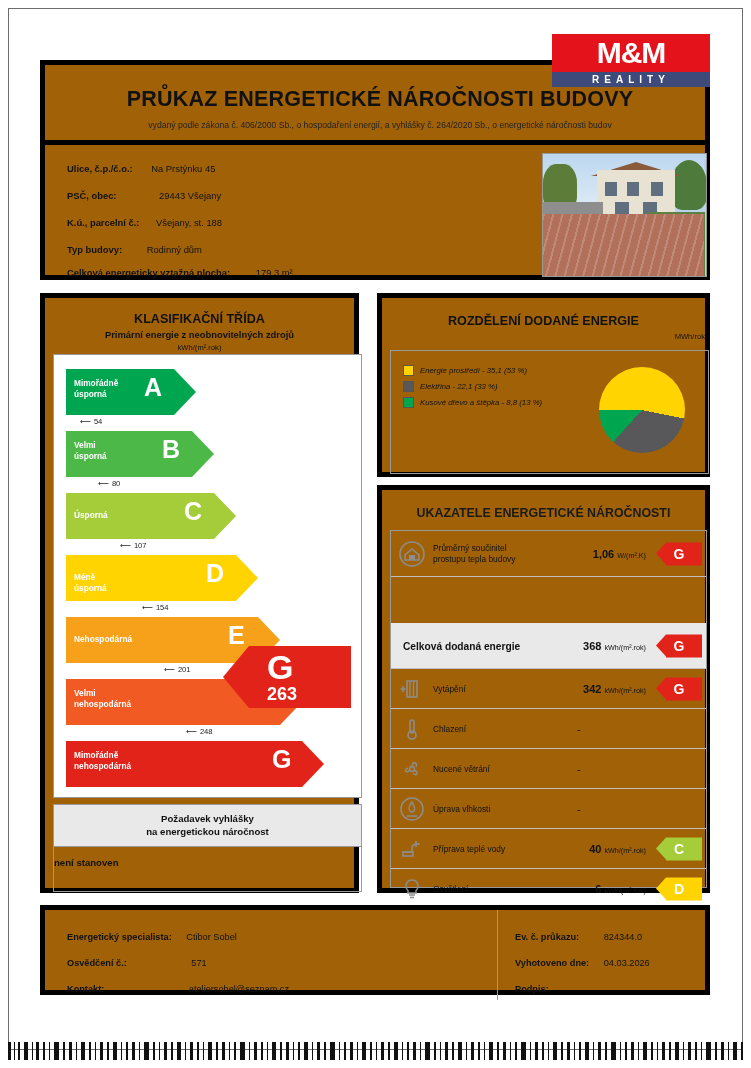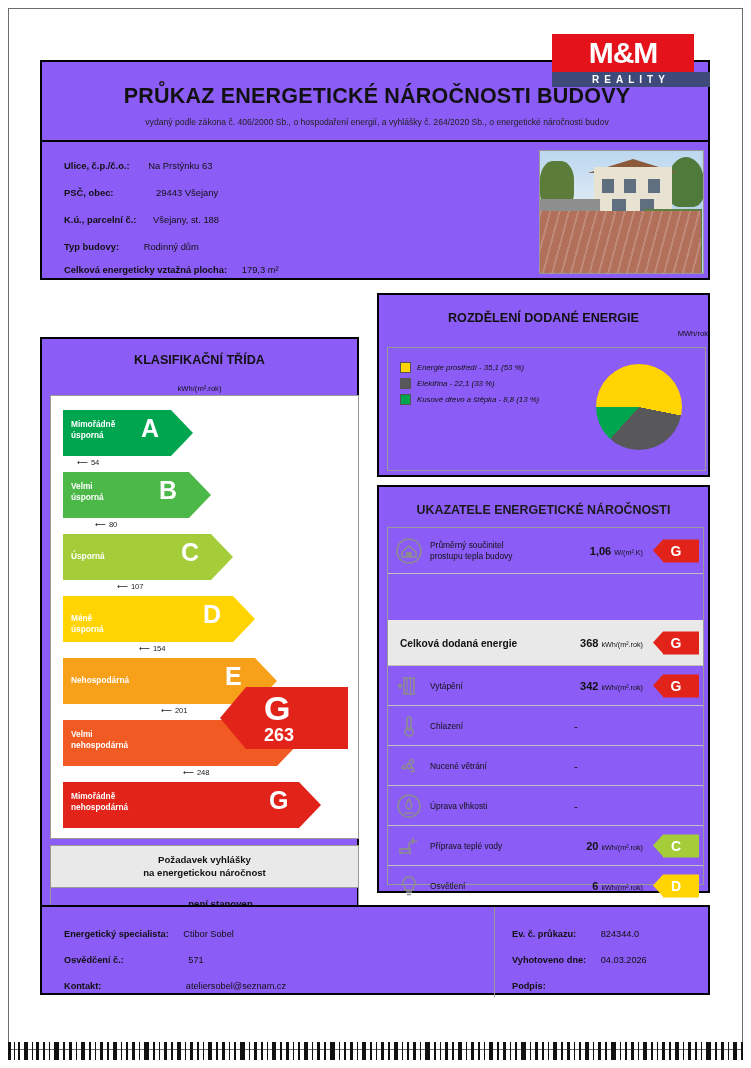--- a/index.html
+++ b/index.html
@@ -14,40 +14,40 @@
   .page{
     position:absolute; left:0; top:0; width:751px; height:1068px;
   }
   .outer-frame{
     position:absolute; left:8px; top:8px; width:735px; height:1042px;
     border:1px solid #6d6d6d;
     box-sizing:border-box;
   }
   .panel{
     position:absolute;
-    border:2px solid #000000;
+    border:5px solid #000000;
     box-sizing:border-box;
-    background:#8b5cf6;
+    background:#a16207;
   }
   
   #header-panel{left:40px;top:60px;width:670px;height:112px;}
   .doc-title{
     position:absolute;left:0;top:22px;width:670px;text-align:center;
     font-size:21.5px;font-weight:bold;letter-spacing:.2px;color:#111;
   }
   .doc-subtitle{
     position:absolute;left:0;top:55px;width:670px;text-align:center;
     font-size:8.6px;color:#222;
   }
   
   #logo{
     position:absolute;left:552px;top:34px;width:158px;height:58px;
   }
   .logo-main{
-    position:absolute;left:0;top:0;width:142px;height:38px;
+    position:absolute;left:0;top:0;width:158px;height:38px;
     background:#e3121b;color:#fff;font-weight:bold;font-size:30px;
     text-align:center;line-height:38px;letter-spacing:-1px;
   }
   .logo-sub{
     position:absolute;left:0;top:38px;width:158px;height:15px;
     background:#3d4a7a;color:#fff;font-size:10px;letter-spacing:5px;
     text-align:center;line-height:15px;font-weight:bold;
   }
   
   #address-panel{left:40px;top:140px;width:670px;height:140px;}
@@ -63,21 +63,21 @@
   .tree-r{position:absolute;left:128px;top:6px;width:36px;height:50px;background:#4e7a3c;border-radius:50% 50% 30% 30%;}
   .house{position:absolute;left:54px;top:16px;width:78px;height:48px;background:#e8e2d2;}
   .roof{position:absolute;left:48px;top:8px;width:0;height:0;border-left:45px solid transparent;border-right:45px solid transparent;border-bottom:14px solid #8a5a3b;}
   .win{position:absolute;background:#5f6f80;}
   .fence{position:absolute;left:0;top:48px;width:60px;height:18px;background:#8e8e8e;}
   .drive{position:absolute;left:0;top:60px;width:161px;height:62px;background:#b2705a;}
   .drive:after{content:"";position:absolute;left:0;top:0;width:161px;height:62px;
     background:repeating-linear-gradient(105deg, rgba(255,255,255,.18) 0 2px, rgba(0,0,0,0) 2px 9px);}
   .grass{position:absolute;left:104px;top:58px;width:58px;height:64px;background:#5d8143;}
   
-  #class-panel{left:40px;top:293px;width:319px;height:600px;margin-top:44px;}
+  #class-panel{left:40px;top:293px;width:319px;height:600px;}
   .panel-title{
     position:absolute;left:0;width:100%;text-align:center;font-weight:bold;font-size:12.6px;color:#111;
   }
   .panel-sub{position:absolute;left:0;width:100%;text-align:center;font-size:9.4px;font-weight:bold;color:#111;}
   .panel-unit{position:absolute;left:0;width:100%;text-align:center;font-size:7.6px;color:#111;}
   #scale-box{
     position:absolute;left:8px;top:56px;width:307px;height:442px;
     border:1px solid #9a9a9a;background:#fff;
   }
   .band{position:absolute;left:12px;height:46px;}
@@ -102,21 +102,21 @@
   #result-arrow .rletter{position:absolute;left:44px;top:2px;font-size:34px;font-weight:bold;color:#fff;}
   #result-arrow .rnum{position:absolute;left:44px;top:38px;font-size:18px;font-weight:bold;color:#fff;}
   #req-box{
     position:absolute;left:8px;top:506px;width:307px;height:86px;border:1px solid #9a9a9a;
   }
   #req-box .hdr{
     position:absolute;left:0;top:0;width:100%;height:42px;background:#e9e9e9;border-bottom:1px solid #9a9a9a;
     box-sizing:border-box;
   }
   #req-box .hdr span{display:block;text-align:center;font-size:9.6px;font-weight:bold;color:#111;}
-  #req-box .val{position:absolute;left:16px;top:52px;width:100%;text-align:center;font-size:9.6px;font-weight:bold;color:#111;}
+  #req-box .val{position:absolute;left:0;top:52px;width:100%;font-size:9.6px;font-weight:bold;color:#111;}
   
   #split-panel{left:377px;top:293px;width:333px;height:184px;}
   #split-inner{position:absolute;left:8px;top:52px;width:317px;height:122px;border:1px solid #9a9a9a;}
   #legend{position:absolute;left:12px;top:14px;width:180px;}
   .leg-row{display:flex;align-items:center;margin-bottom:5px;font-size:7.8px;color:#111;font-style:italic;}
   .leg-sw{width:9px;height:9px;margin-right:6px;border:1px solid #555;}
   #pie{position:absolute;left:208px;top:16px;width:86px;height:86px;border-radius:50%;}
   
   #ind-panel{left:377px;top:485px;width:333px;height:408px;}
   #ind-title{position:absolute;left:0;top:16px;width:100%;text-align:center;font-weight:bold;font-size:12.4px;}
@@ -160,37 +160,37 @@
   </div>
 
   <div id="logo">
     <div class="logo-main">M&amp;M</div>
     <div class="logo-sub">REALITY</div>
   </div>
 
   <div class="panel" id="address-panel">
     <div class="addr-row" style="left:22px;top:18px;">
       <span class="addr-label">Ulice, č.p./č.o.:</span>
-      <span class="addr-value" style="display:inline-block;margin-left:16px;">Na Prstýnku 63</span>
+      <span class="addr-value" style="display:inline-block;margin-left:16px;">Na Prstýnku 45</span>
     </div>
     <div class="addr-row" style="left:22px;top:45px;">
       <span class="addr-label">PSČ, obec:</span>
       <span class="addr-value" style="display:inline-block;margin-left:40px;">29443 Všejany</span>
     </div>
     <div class="addr-row" style="left:22px;top:72px;">
       <span class="addr-label">K.ú., parcelní č.:</span>
       <span class="addr-value" style="display:inline-block;margin-left:14px;">Všejany, st. 188</span>
     </div>
     <div class="addr-row" style="left:22px;top:99px;">
       <span class="addr-label">Typ budovy:</span>
       <span class="addr-value" style="display:inline-block;margin-left:22px;">Rodinný dům</span>
     </div>
     <div class="addr-row" style="left:22px;top:122px;">
       <span class="addr-label">Celková energeticky vztažná plocha:</span>
-      <span class="addr-value" style="display:inline-block;margin-left:12px;">179,3 m²</span>
+      <span class="addr-value" style="display:inline-block;margin-left:23px;">179,3 m²</span>
     </div>
 
     <div id="photo">
       <div class="sky"></div>
       <div class="tree-l"></div>
       <div class="tree-r"></div>
       <div class="roof"></div>
       <div class="house">
         <div class="win" style="left:8px;top:12px;width:12px;height:14px;"></div>
         <div class="win" style="left:30px;top:12px;width:12px;height:14px;"></div>
@@ -199,20 +199,21 @@
         <div class="win" style="left:46px;top:32px;width:14px;height:16px;"></div>
       </div>
       <div class="fence"></div>
       <div class="grass"></div>
       <div class="drive"></div>
     </div>
   </div>
 
   <div class="panel" id="class-panel">
     <div class="panel-title" style="top:14px;">KLASIFIKAČNÍ TŘÍDA</div>
+    <div class="panel-sub" style="top:31px;">Primární energie z neobnovitelných zdrojů</div>
     <div class="panel-unit" style="top:45px;">kWh/(m².rok)</div>
 
     <div id="scale-box">
 
       <div class="band" style="top:14px;">
         <div class="body" style="width:108px;background:#00a550;"></div>
         <div class="tip" style="left:108px;border-left:22px solid #00a550;"></div>
         <div class="lbl">Mimořádně<br>úsporná</div>
         <div class="ltr" style="left:78px;">A</div>
       </div>
@@ -389,21 +390,21 @@
 
       <div class="ind-row" style="top:298px;height:40px;">
         <span class="ind-ico">
           <svg viewBox="0 0 26 26" width="26" height="26">
               <path d="M5 16 h8 v-4 q0 -4 5 -4 h3" fill="none" stroke="#8d8d8d" stroke-width="1.6"></path>
               <rect x="4" y="16" width="10" height="4" fill="none" stroke="#8d8d8d" stroke-width="1.6"></rect>
               <path d="M17 5 v6" stroke="#8d8d8d" stroke-width="1.6"></path>
             </svg>
         </span>
         <span class="ind-name">Příprava teplé vody</span>
-        <span class="ind-val"><span>20</span> <span class="u">kWh/(m².rok)</span></span>
+        <span class="ind-val"><span>40</span> <span class="u">kWh/(m².rok)</span></span>
         <span class="badge">
           <span class="bt" style="border-right:10px solid #a4cd39;"></span>
           <span class="bb" style="background:#a4cd39;"></span>
           <span class="bl">C</span>
         </span>
       </div>
 
       <div class="ind-row" style="top:338px;height:40px;border-bottom:none;">
         <span class="ind-ico">
           <svg viewBox="0 0 26 26" width="26" height="26">

